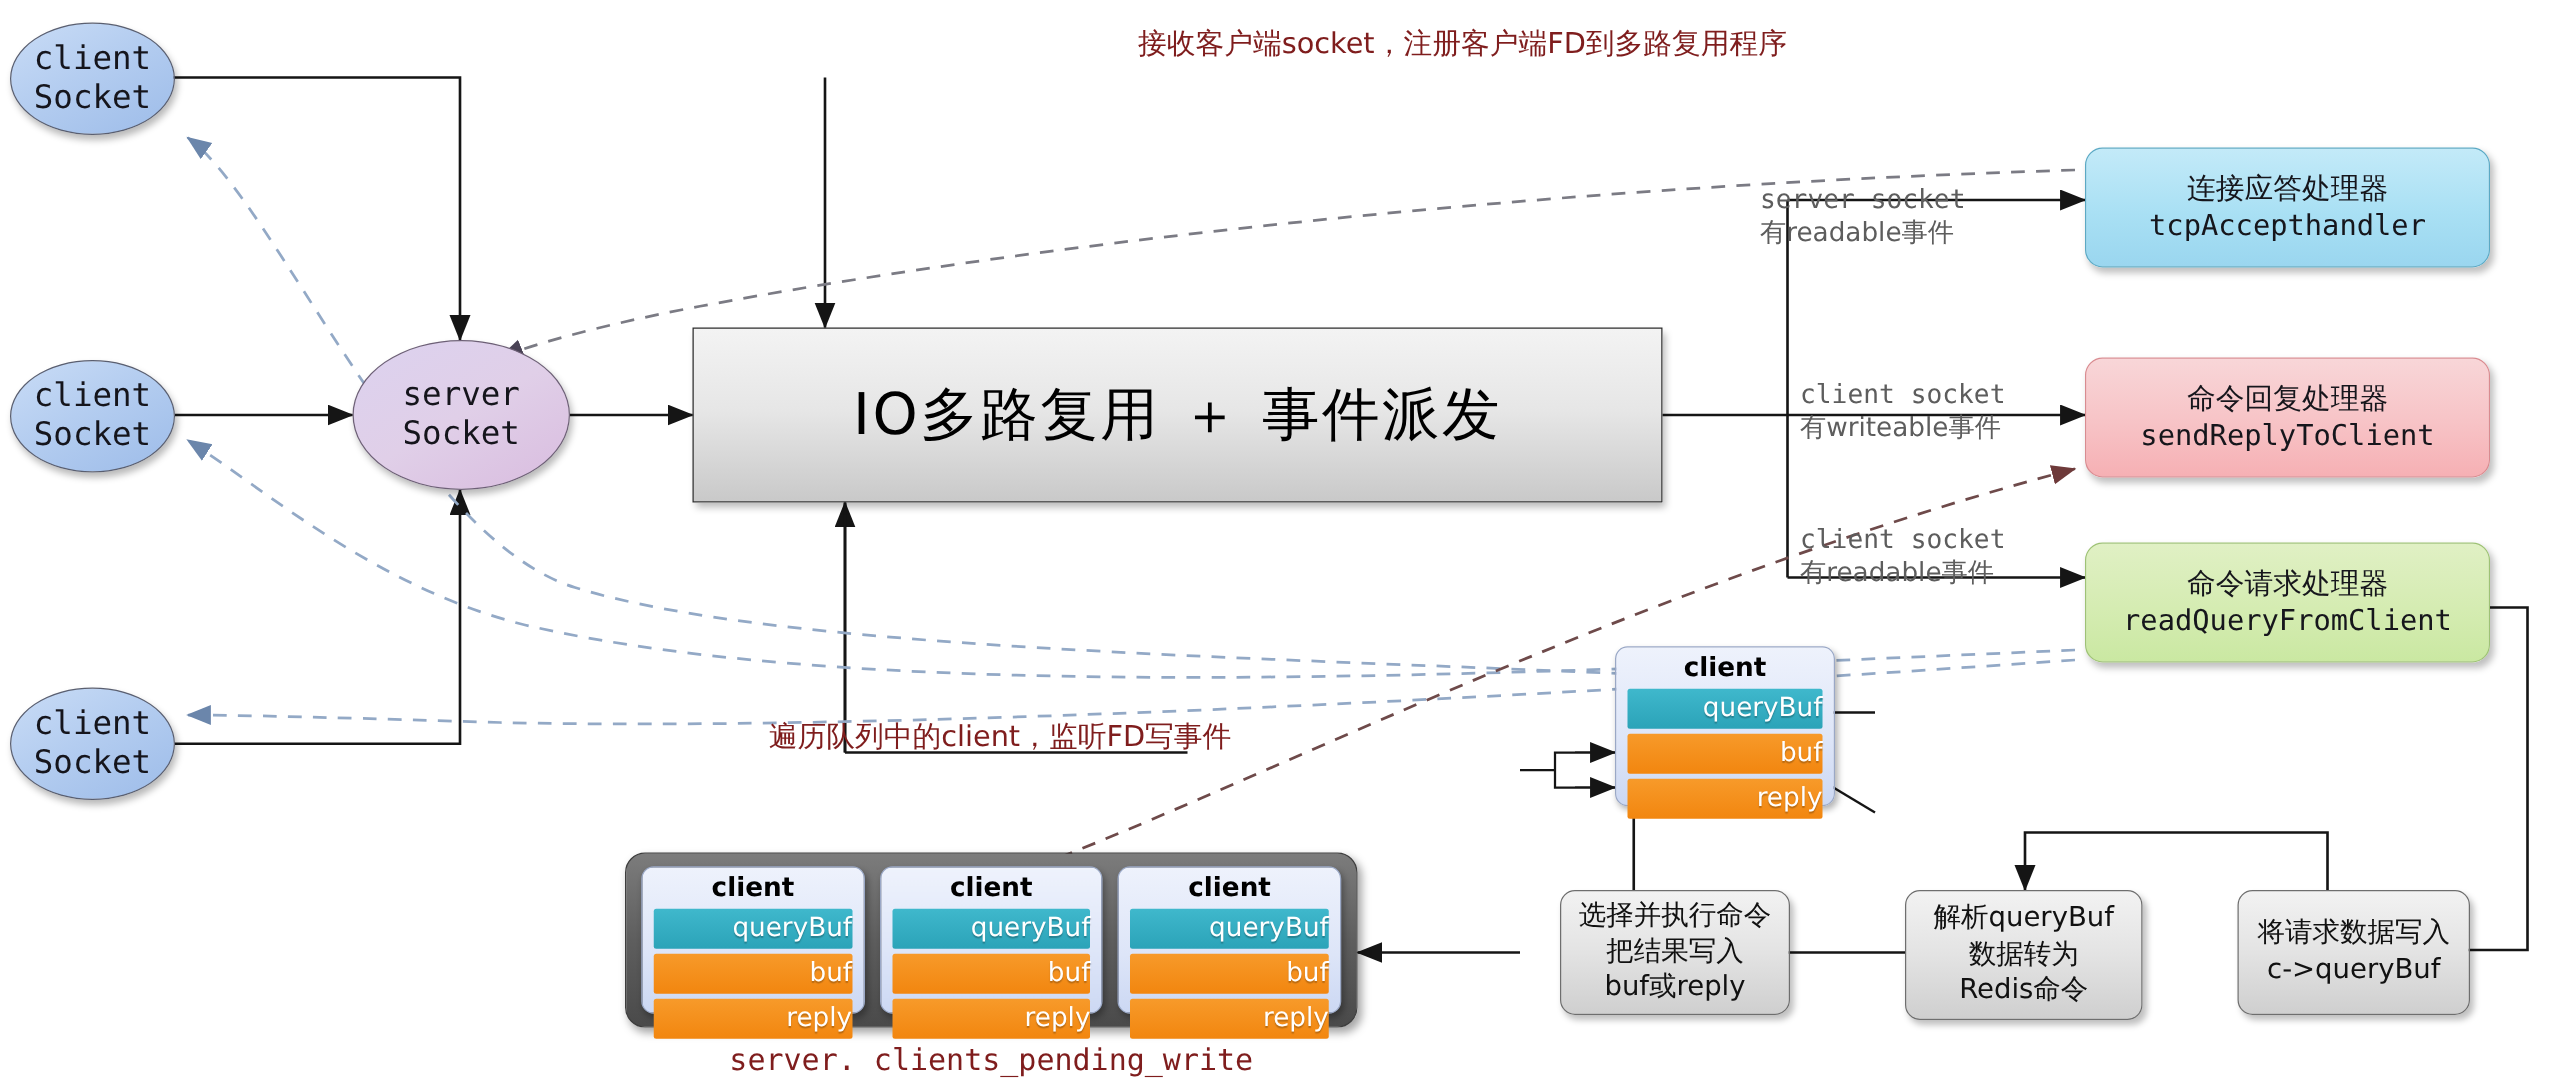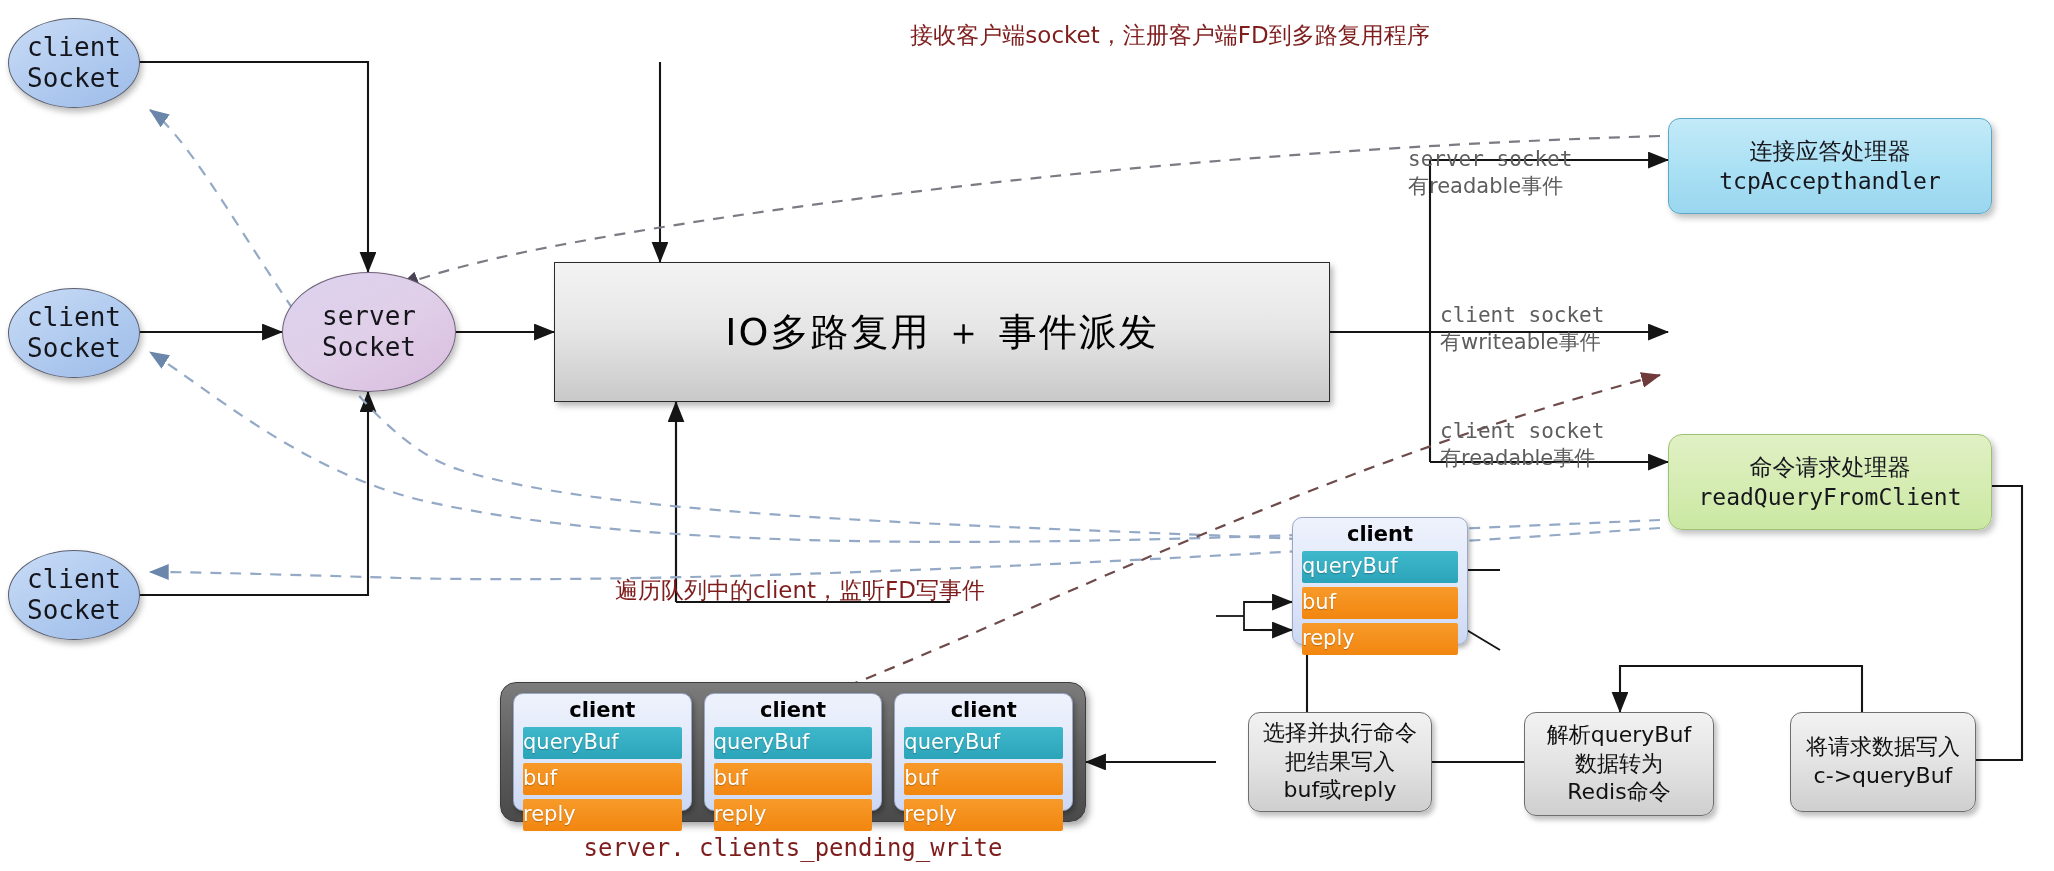--- a/index.html
+++ b/index.html
@@ -14,21 +14,21 @@
   .ellipse{border-radius:50%;border:1.5px solid #5a5f70;
            box-shadow:2px 4px 6px rgba(0,0,0,.28);}
   .ellipse .l{font-family:"DejaVu Sans Mono",monospace;font-size:26px;color:#15151c;line-height:1.18;}
   .client-sock{background:linear-gradient(150deg,#c9dcf6 0%,#b4cdf0 45%,#9dbce9 100%);}
   .server-sock{background:linear-gradient(150deg,#dcd2ef 0%,#e0cfe8 50%,#d9bcdf 100%);
                border-color:#6d6076;}
 
   
   .iobox{background:linear-gradient(180deg,#f3f3f3 0%,#e6e6e6 48%,#c9c9c9 100%);
          border:1.5px solid #2b2b2b;box-shadow:3px 4px 6px rgba(0,0,0,.28);}
-  .iobox .l{font-size:38px;color:#000;letter-spacing:2px;font-family:"DejaVu Sans",sans-serif;}
+  .iobox .l{font-size:46px;color:#000;letter-spacing:2px;font-family:"DejaVu Sans",sans-serif;}
 
   
   .handler{border-radius:14px;border:1.4px solid #7d7d7d;
            box-shadow:3px 4px 6px rgba(0,0,0,.25);}
   .handler .l1{font-size:23px;color:#16161c;line-height:1.32;}
   .handler .l2{font-family:"DejaVu Sans Mono",monospace;font-size:23px;color:#16161c;line-height:1.32;}
   .h-accept{background:linear-gradient(180deg,#c3eaf8 0%,#a9e0f4 55%,#9ad6ef 100%);border-color:#5ba9c4;}
   .h-reply{background:linear-gradient(180deg,#f8d6d8 0%,#f7c3c6 55%,#f6b0b4 100%);border-color:#d98b90;}
   .h-query{background:linear-gradient(180deg,#e0f0c4 0%,#d5ecb2 55%,#cae8a2 100%);border-color:#9ec275;}
 
@@ -38,21 +38,21 @@
         box-shadow:3px 4px 5px rgba(0,0,0,.25);}
   .pbox .l{font-size:22px;color:#111;line-height:1.3;}
 
   
   .clientcard{border-radius:10px;border:1.2px solid #9aa8c6;
               background:linear-gradient(180deg,#eef2fc 0%,#dde5f8 60%,#ccd8f3 100%);
               box-shadow:2px 3px 5px rgba(0,0,0,.3);
               display:flex;flex-direction:column;align-items:center;justify-content:flex-start;
               padding:6px 9px 9px 9px;box-sizing:border-box;gap:4px;}
   .clientcard .title{font-weight:bold;font-size:21px;color:#000;line-height:1;margin-bottom:2px;}
-  .bar{width:100%;box-sizing:border-box;text-align:left;font-size:21px;color:#fff;
+  .bar{width:100%;box-sizing:border-box;text-align:right;font-size:21px;color:#fff;
        line-height:1;padding:5px 0 6px 0;border-radius:2px;}
   .bar-q{background:linear-gradient(180deg,#3fb8cc 0%,#2ba3b8 100%);text-shadow:0 1px 1px rgba(0,0,0,.25);}
   .bar-o{background:linear-gradient(180deg,#f79a2a 0%,#f2860f 100%);text-shadow:0 1px 1px rgba(0,0,0,.25);}
 
   
   .queue{border-radius:16px;border:1.5px solid #3d3d3d;
          background:linear-gradient(180deg,#7c7c7c 0%,#5e5e5e 50%,#4a4a4a 100%);
          box-shadow:3px 4px 7px rgba(0,0,0,.35);
          display:flex;flex-direction:row;align-items:center;justify-content:center;gap:12px;
          padding:10px 12px;box-sizing:border-box;}
@@ -186,25 +186,29 @@
   </div>
   <div class="elabel" style="left:1440px;top:302px;">
     <div class="mono">client socket</div>
     <div>有writeable事件</div>
   </div>
   <div class="elabel" style="left:1440px;top:418px;">
     <div class="mono">client socket</div>
     <div>有readable事件</div>
   </div>
 
-  <div class="node handler h-accept" style="left:1668px;top:118px;width:324px;height:96px;border-radius:12px;">
+  <div class="node handler h-accept" style="left:1668px;top:118px;width:324px;height:96px;">
     <div class="l1">连接应答处理器</div>
     <div class="l2">tcpAccepthandler</div>
   </div>
 
+  <div class="node handler h-reply" style="left:1668px;top:286px;width:324px;height:96px;">
+    <div class="l1">命令回复处理器</div>
+    <div class="l2">sendReplyToClient</div>
+  </div>
 
   <div class="node handler h-query" style="left:1668px;top:434px;width:324px;height:96px;">
     <div class="l1">命令请求处理器</div>
     <div class="l2">readQueryFromClient</div>
   </div>
 
   <div class="caption" style="left:560px;top:575px;width:480px;font-size:23px;">
     <div>遍历队列中的client，监听FD写事件</div>
   </div>
 

